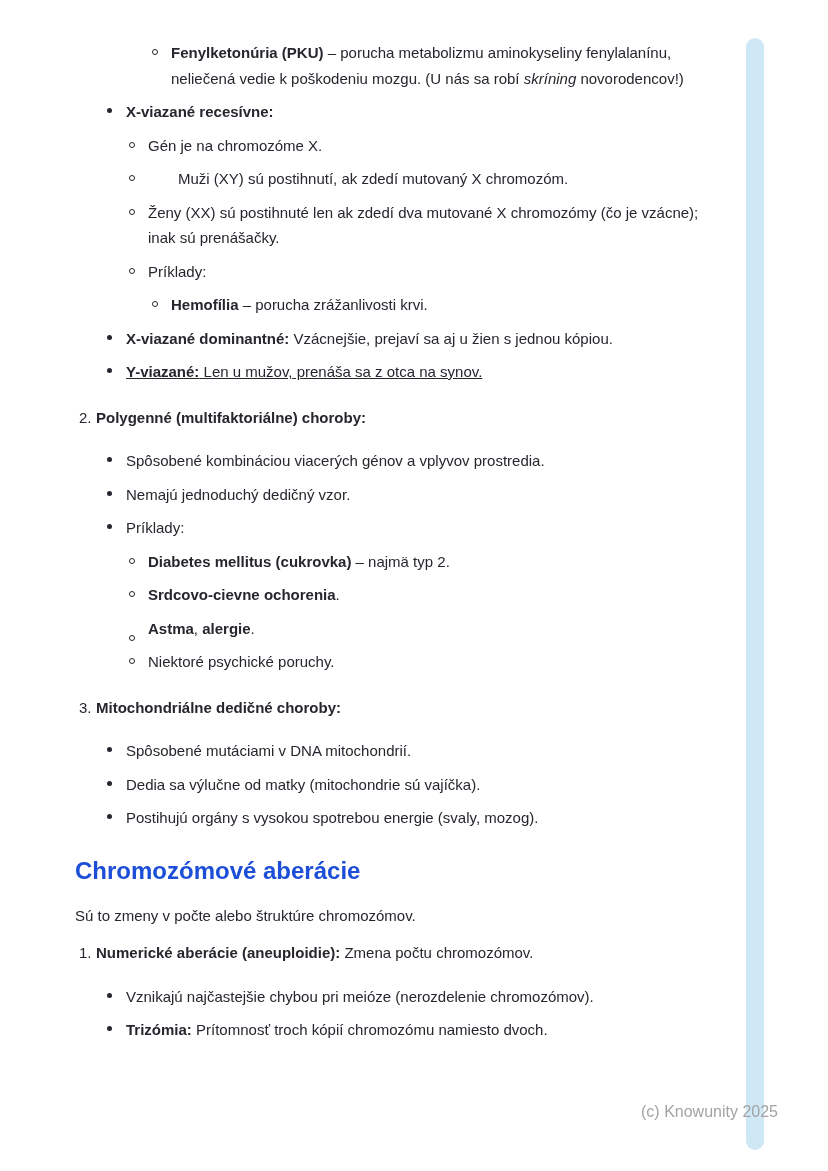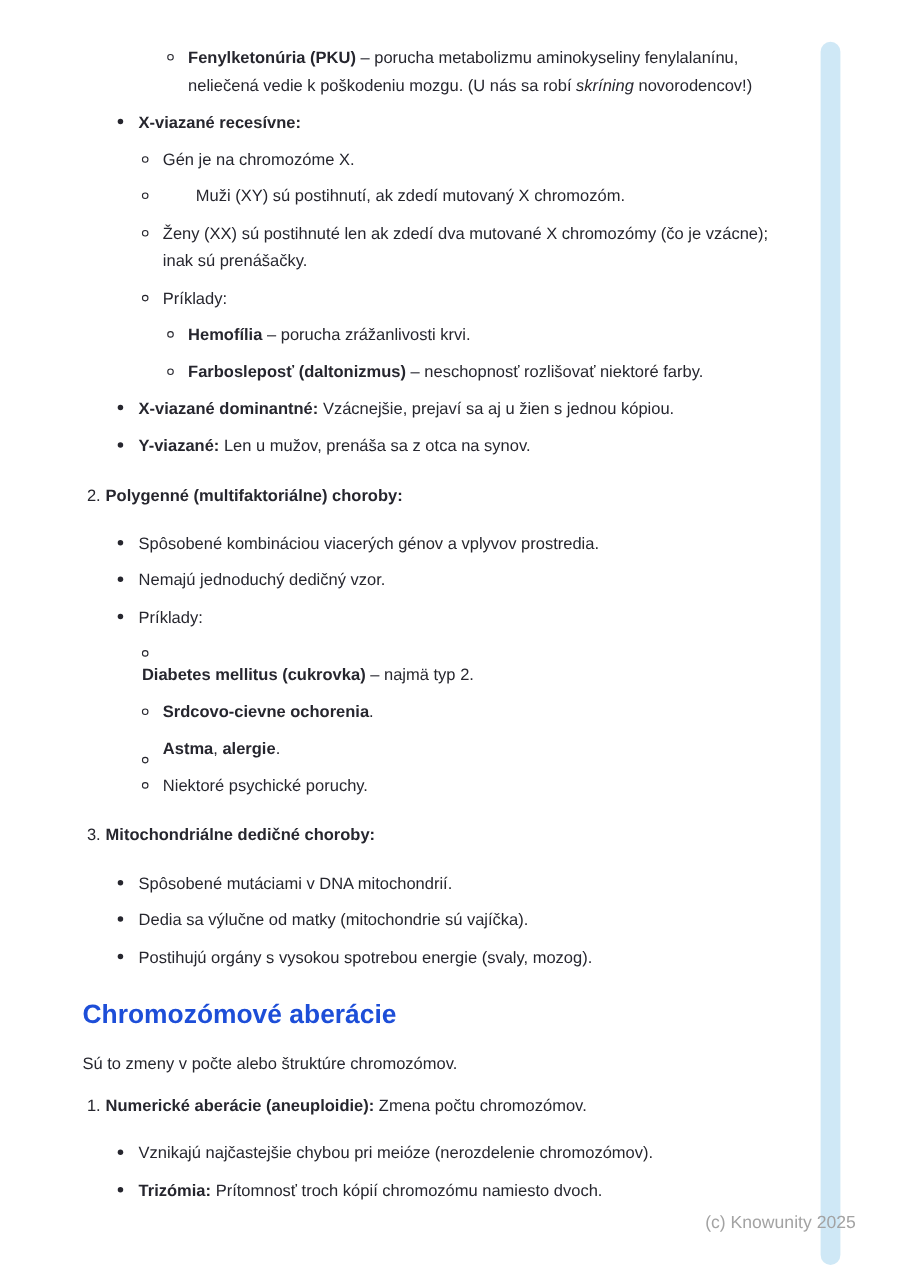--- a/index.html
+++ b/index.html
@@ -82,33 +82,27 @@
         <span class="dot"></span>
       </span>
       <div class="txt"><span>Príklady:</span></div>
     </div>
     <div class="row circle-style" style="margin-left: 77px;">
       <span class="marker">
         <span class="dot"></span>
       </span>
       <div class="txt"><span class="b ">Hemofília</span><span> – porucha zrážanlivosti krvi.</span></div>
     </div>
-    <div class="row circle-style" style="margin-left: 77px;">
-      <span class="marker">
-        <span class="dot"></span>
-      </span>
-      <div class="txt"><span class="b ">Farbosleposť (daltonizmus)</span><span> – neschopnosť rozlišovať niektoré farby.</span></div>
-    </div>
     <div class="row disc-style" style="margin-left: 32px;">
       <span class="marker">
         <span class="dot"></span>
       </span>
       <div class="txt"><span class="b ">X-viazané dominantné:</span><span> Vzácnejšie, prejaví sa aj u žien s jednou kópiou.</span></div>
     </div>
-    <div class="row disc-style" style="margin-left: 32px;">
+    <div class="row disc-style" style="margin-left: 32px; text-decoration: underline;">
       <span class="marker">
         <span class="dot"></span>
       </span>
       <div class="txt"><span class="b ">Y-viazané:</span><span> Len u mužov, prenáša sa z otca na synov.</span></div>
     </div>
     <div class="row numrow">
       <span class="num">2.</span>
       <div class="txt"><span class="b ">Polygenné (multifaktoriálne) choroby:</span></div>
     </div>
     <div class="row disc-style" style="margin-left: 32px;">
@@ -122,21 +116,21 @@
         <span class="dot"></span>
       </span>
       <div class="txt"><span>Nemajú jednoduchý dedičný vzor.</span></div>
     </div>
     <div class="row disc-style" style="margin-left: 32px;">
       <span class="marker">
         <span class="dot"></span>
       </span>
       <div class="txt"><span>Príklady:</span></div>
     </div>
-    <div class="row circle-style" style="margin-left: 54px; flex-direction: column;">
+    <div class="row circle-style" style="margin-left: 54px;">
       <span class="marker">
         <span class="dot"></span>
       </span>
       <div class="txt"><span class="b ">Diabetes mellitus (cukrovka)</span><span> – najmä typ 2.</span></div>
     </div>
     <div class="row circle-style" style="margin-left: 54px;">
       <span class="marker">
         <span class="dot"></span>
       </span>
       <div class="txt"><span class="b ">Srdcovo-cievne ochorenia</span><span>.</span></div>

